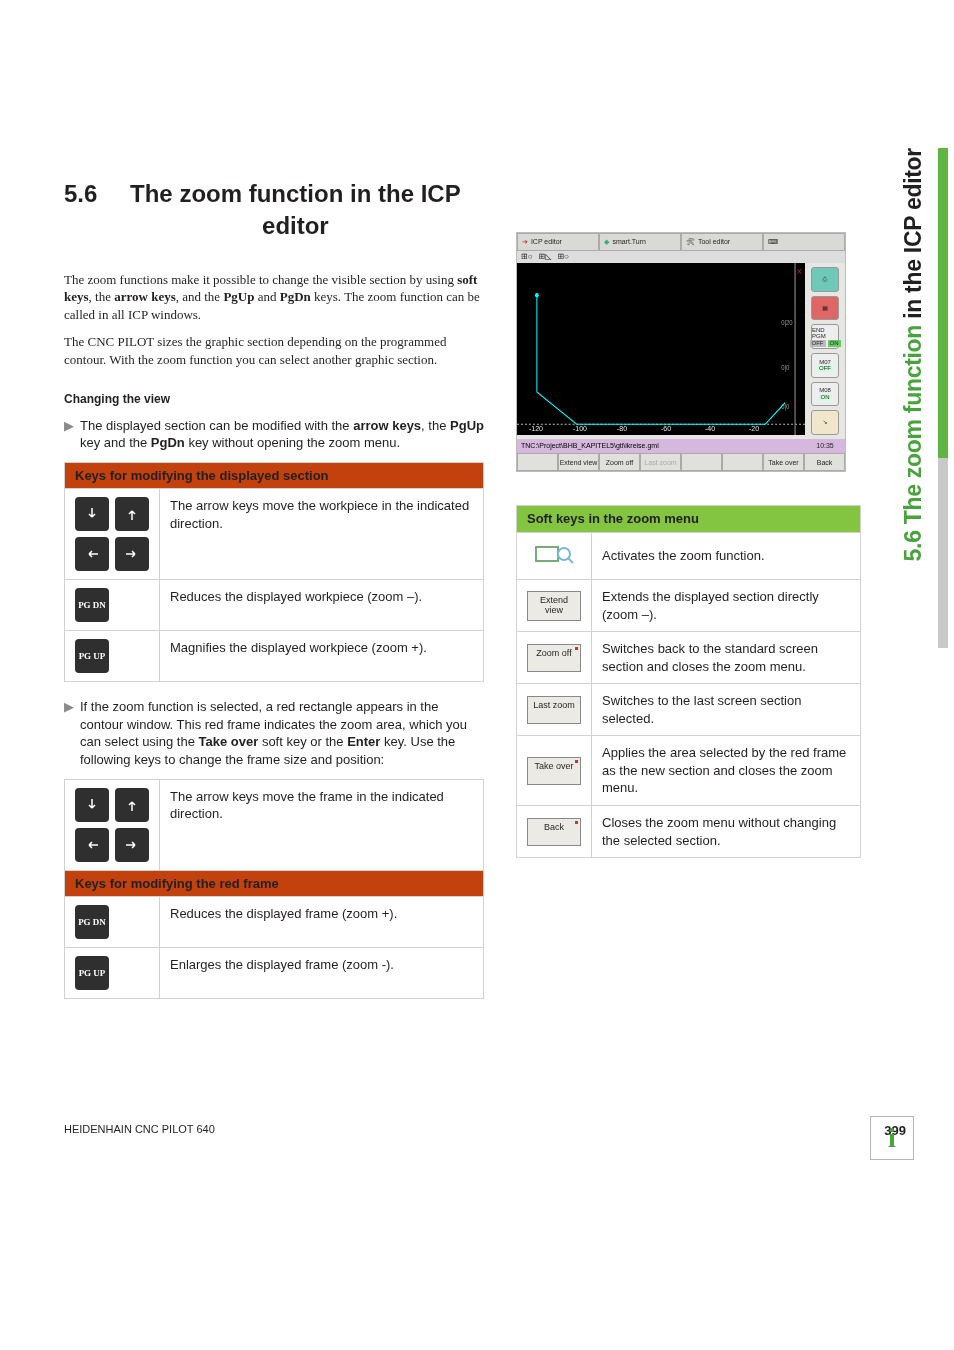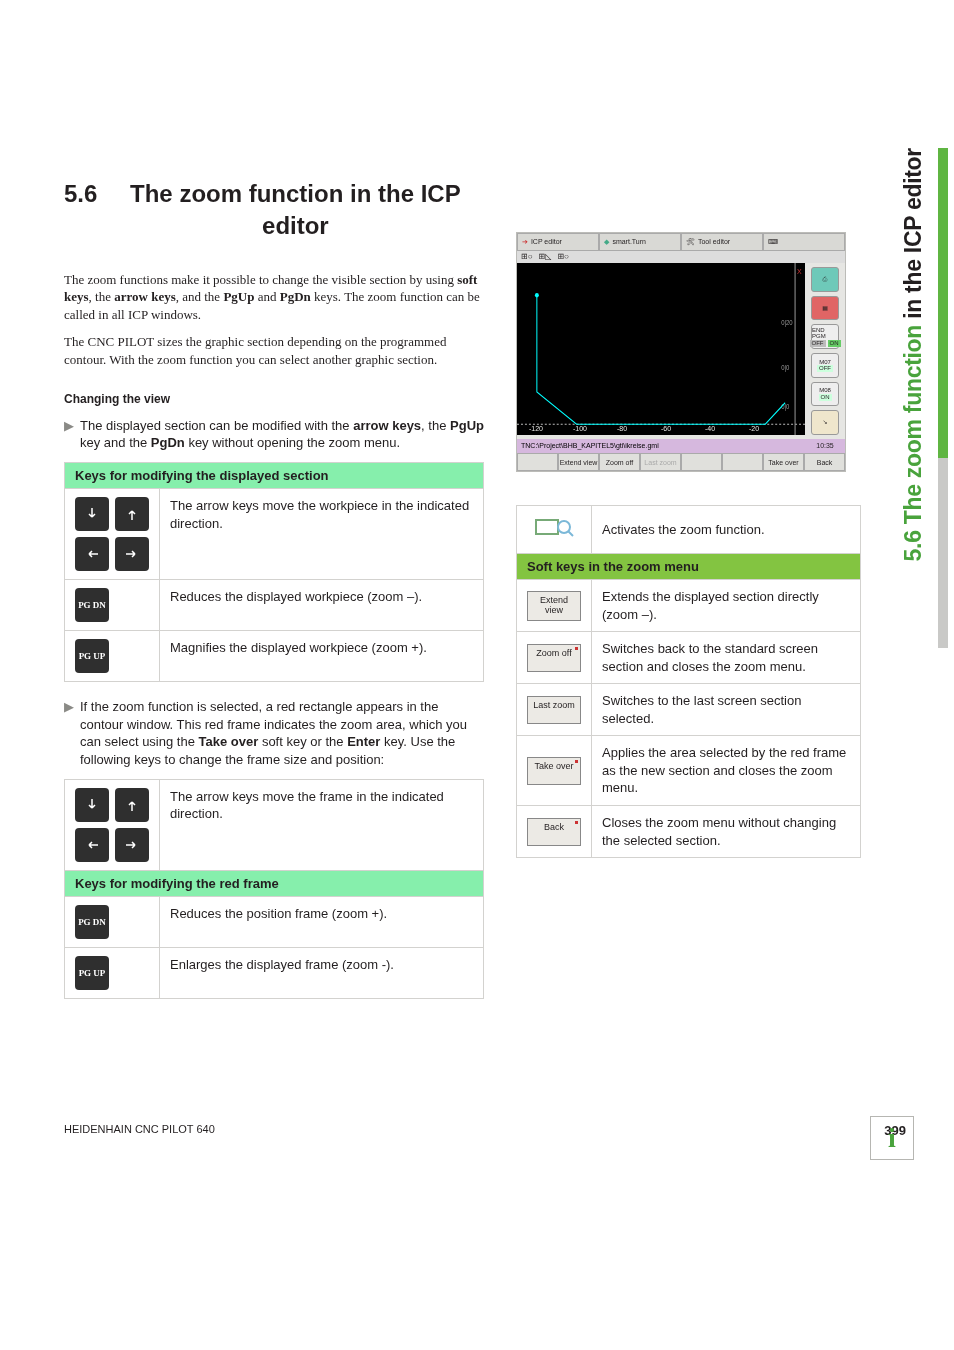--- a/index.html
+++ b/index.html
@@ -44,21 +44,21 @@
   h1 .txt { max-width: 360px; }
   .intro { margin-top: 28px; max-width: 420px; }
   .intro p { margin-bottom: 10px; font-family: Liberation Serif, serif; }
   h2 { font-size: 12px; margin-top: 22px; margin-bottom: 10px; }
   .para { max-width: 420px; margin-bottom: 8px; }
   .bullet { display: flex; gap: 6px; max-width: 420px; margin-bottom: 10px; }
   .bullet .tri { color:#8a8a86; flex:0 0 auto; }
 
   
   table.keys { width: 420px; border-collapse: collapse; margin: 6px 0 16px; font-size: 13px; }
-  table.keys th { background: #86efac; color: #231f20; text-align: left; padding: 4px 10px; font-size: 13px; border:1px solid #d3d2cf; }
+  table.keys th { background: #c2410c; color: #231f20; text-align: left; padding: 4px 10px; font-size: 13px; border:1px solid #d3d2cf; }
   table.keys td { border: 1px solid #d3d2cf; padding: 8px 10px; vertical-align: top; }
   table.keys td.kc { width: 95px; }
   .keycell { display: flex; flex-wrap: wrap; gap: 6px; }
   .kbtn {
     width: 34px; height: 34px; background: #2f2f2f; border-radius: 4px;
     display: flex; align-items: center; justify-content: center;
     color: #fff; font-size: 10px; font-weight: bold;
   }
   .kbtn svg { width: 18px; height: 18px; }
   .kbtn.txt span { font-size: 9px; font-family: Liberation Serif, serif; }
@@ -223,21 +223,21 @@
           <th colspan="2">Keys for modifying the red frame</th>
         </tr>
     <tr>
       <td class="kc">
             <div class="keycell">
               <div class="kbtn txt">
                 <span>PG DN</span>
               </div>
             </div>
           </td>
-      <td>Reduces the position frame (zoom +).</td>
+      <td>Reduces the displayed frame (zoom +).</td>
     </tr>
     <tr>
       <td class="kc">
             <div class="keycell">
               <div class="kbtn txt">
                 <span>PG UP</span>
               </div>
             </div>
           </td>
       <td>Enlarges the displayed frame (zoom -).</td>
@@ -317,31 +317,31 @@
     <div></div>
       <div></div>
     <div>Take over</div>
     <div>Back</div>
   </div>
 </div>
 
 <table class="softtbl">
   <tbody>
       <tr>
+        <th colspan="2">Soft keys in the zoom menu</th>
+      </tr>
+  <tr>
     <td class="ic"><svg width="40" height="26">
             <rect x="2" y="6" width="22" height="14" fill="none" stroke="#7a7" stroke-width="2"></rect>
             <circle cx="30" cy="13" r="6" fill="none" stroke="#7bb8d8" stroke-width="2"></circle>
             <line x1="34" y1="17" x2="39" y2="22" stroke="#7bb8d8" stroke-width="2"></line>
           </svg></td>
     <td>Activates the zoom function.</td>
   </tr>
   <tr>
-        <th colspan="2">Soft keys in the zoom menu</th>
-      </tr>
-  <tr>
     <td class="ic"><div class="skbtn"><span>Extend view</span></div></td>
     <td>Extends the displayed section directly (zoom –).</td>
   </tr>
   <tr>
     <td class="ic"><div class="skbtn"><span class="dot"></span><span>Zoom off</span></div></td>
     <td>Switches back to the standard screen section and closes the zoom menu.</td>
   </tr>
   <tr>
     <td class="ic"><div class="skbtn"><span>Last zoom</span></div></td>
     <td>Switches to the last screen section selected.</td>

